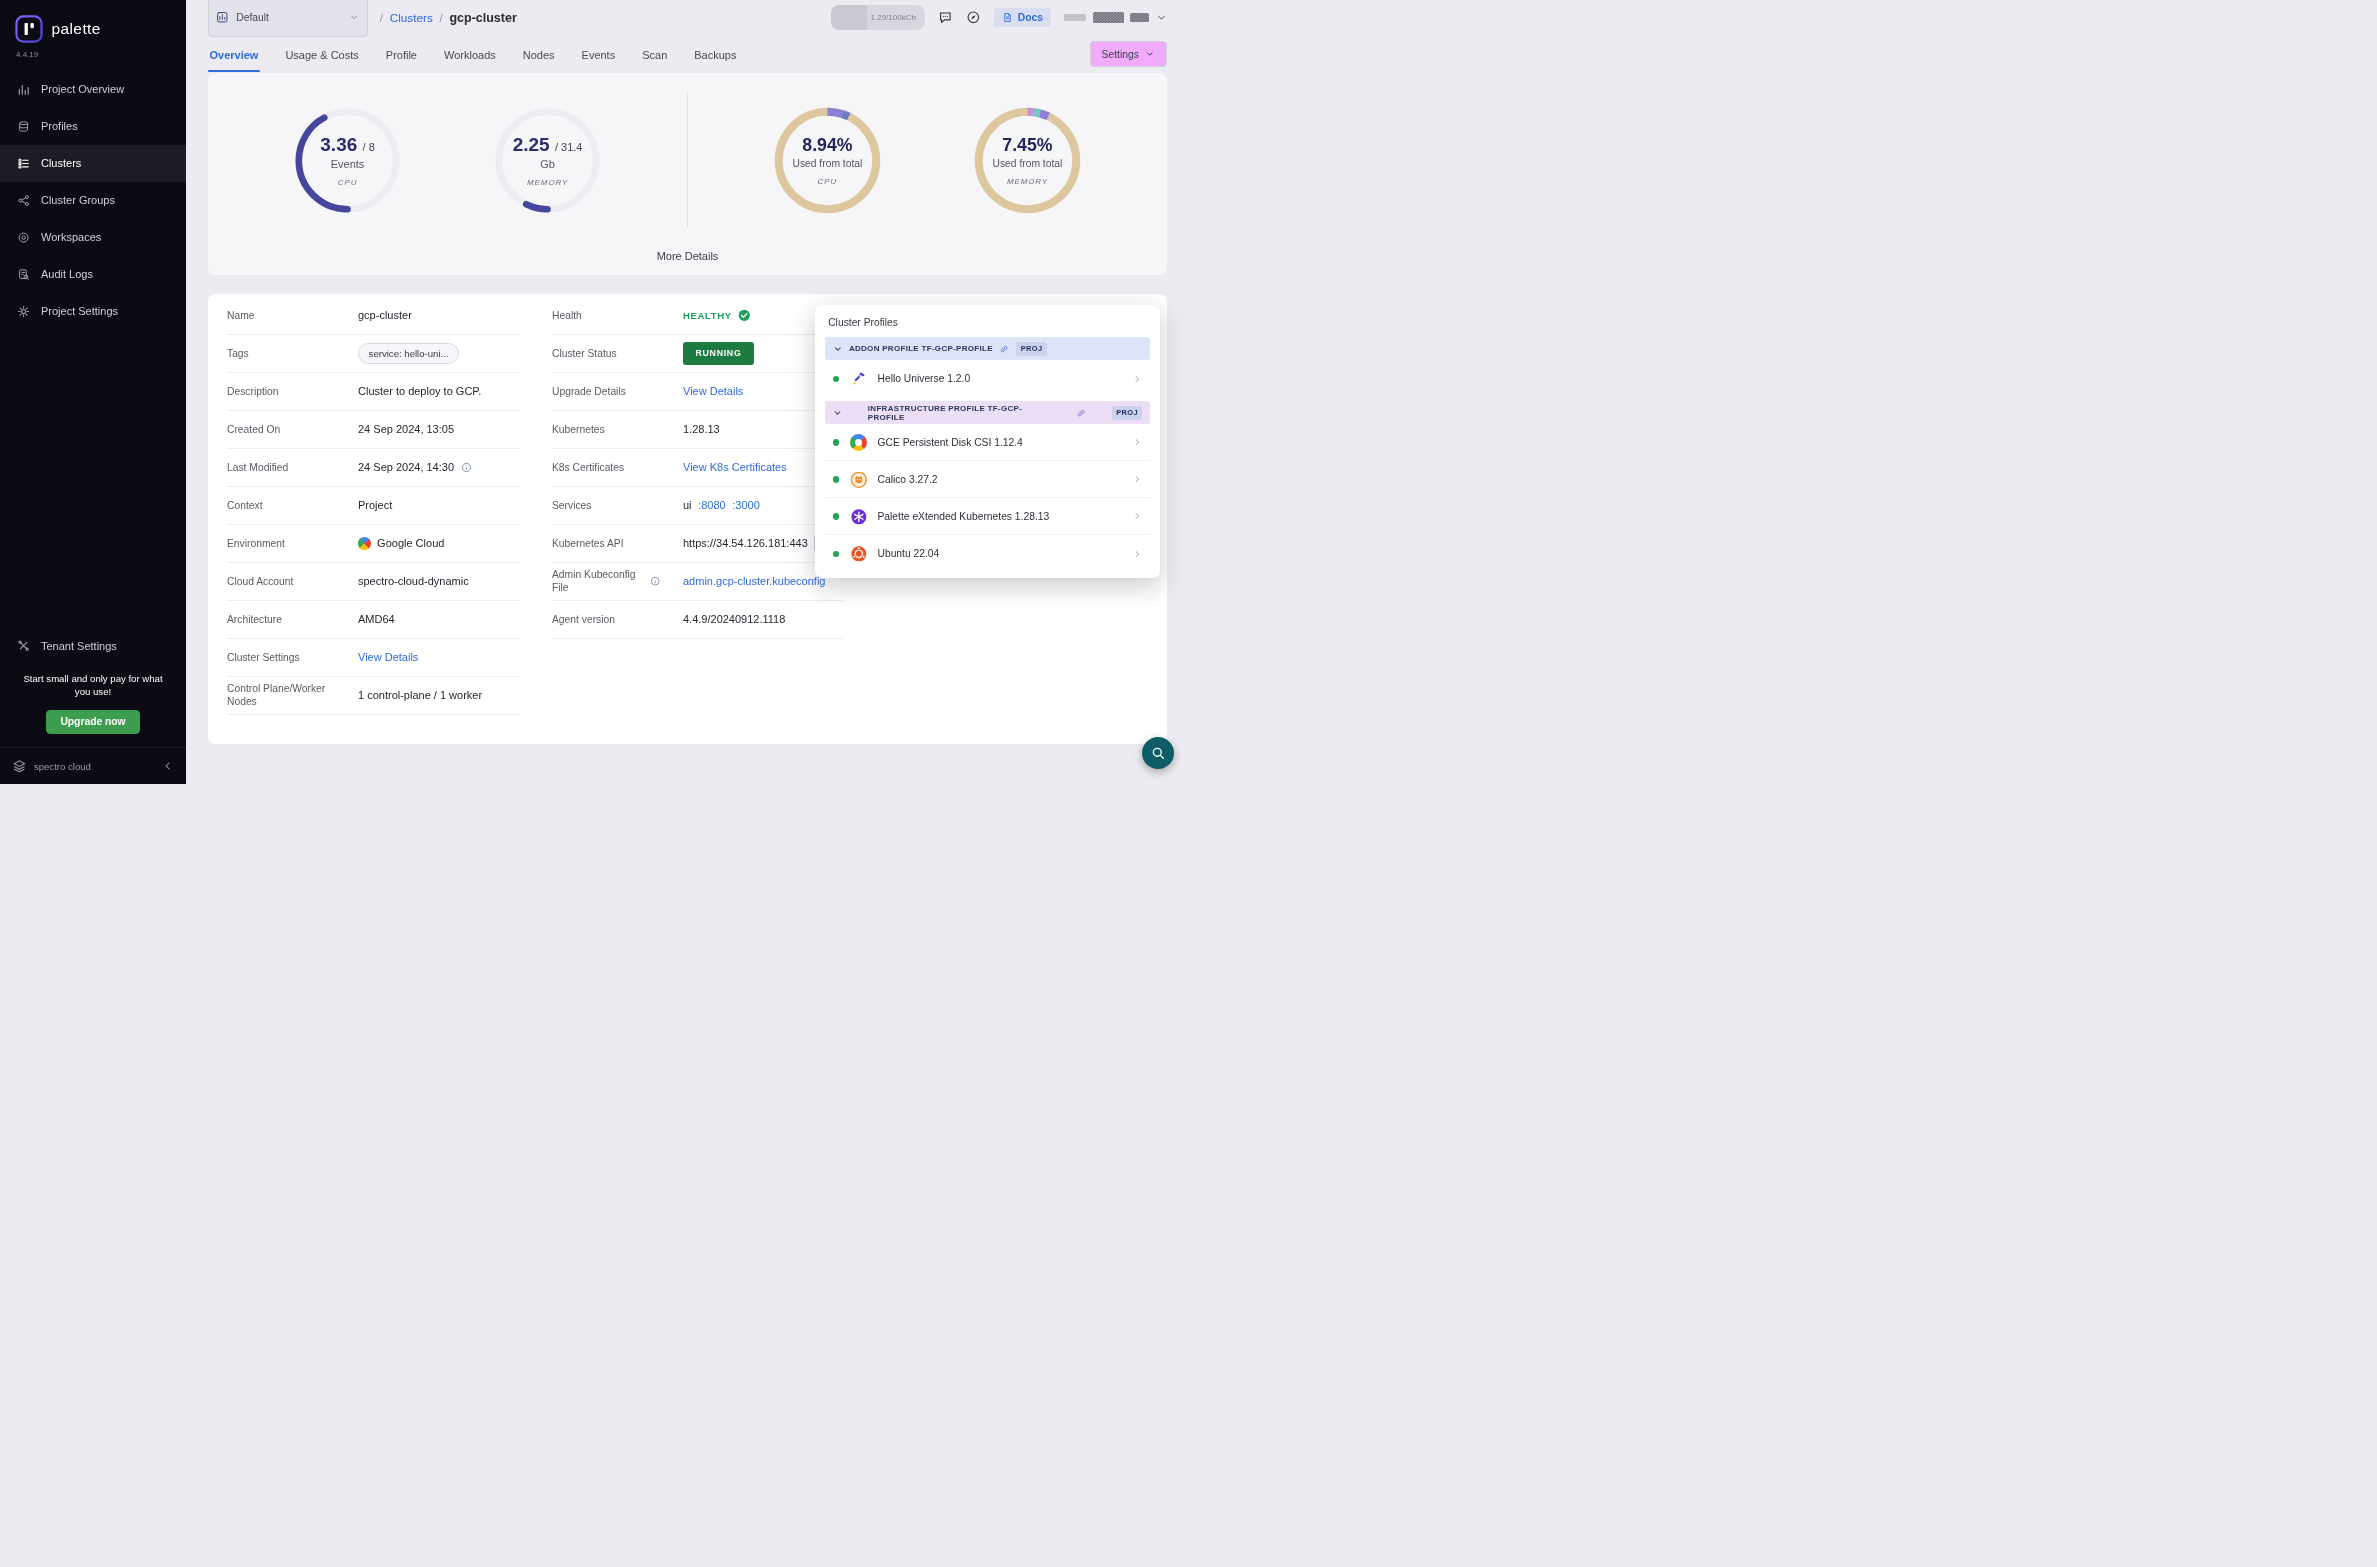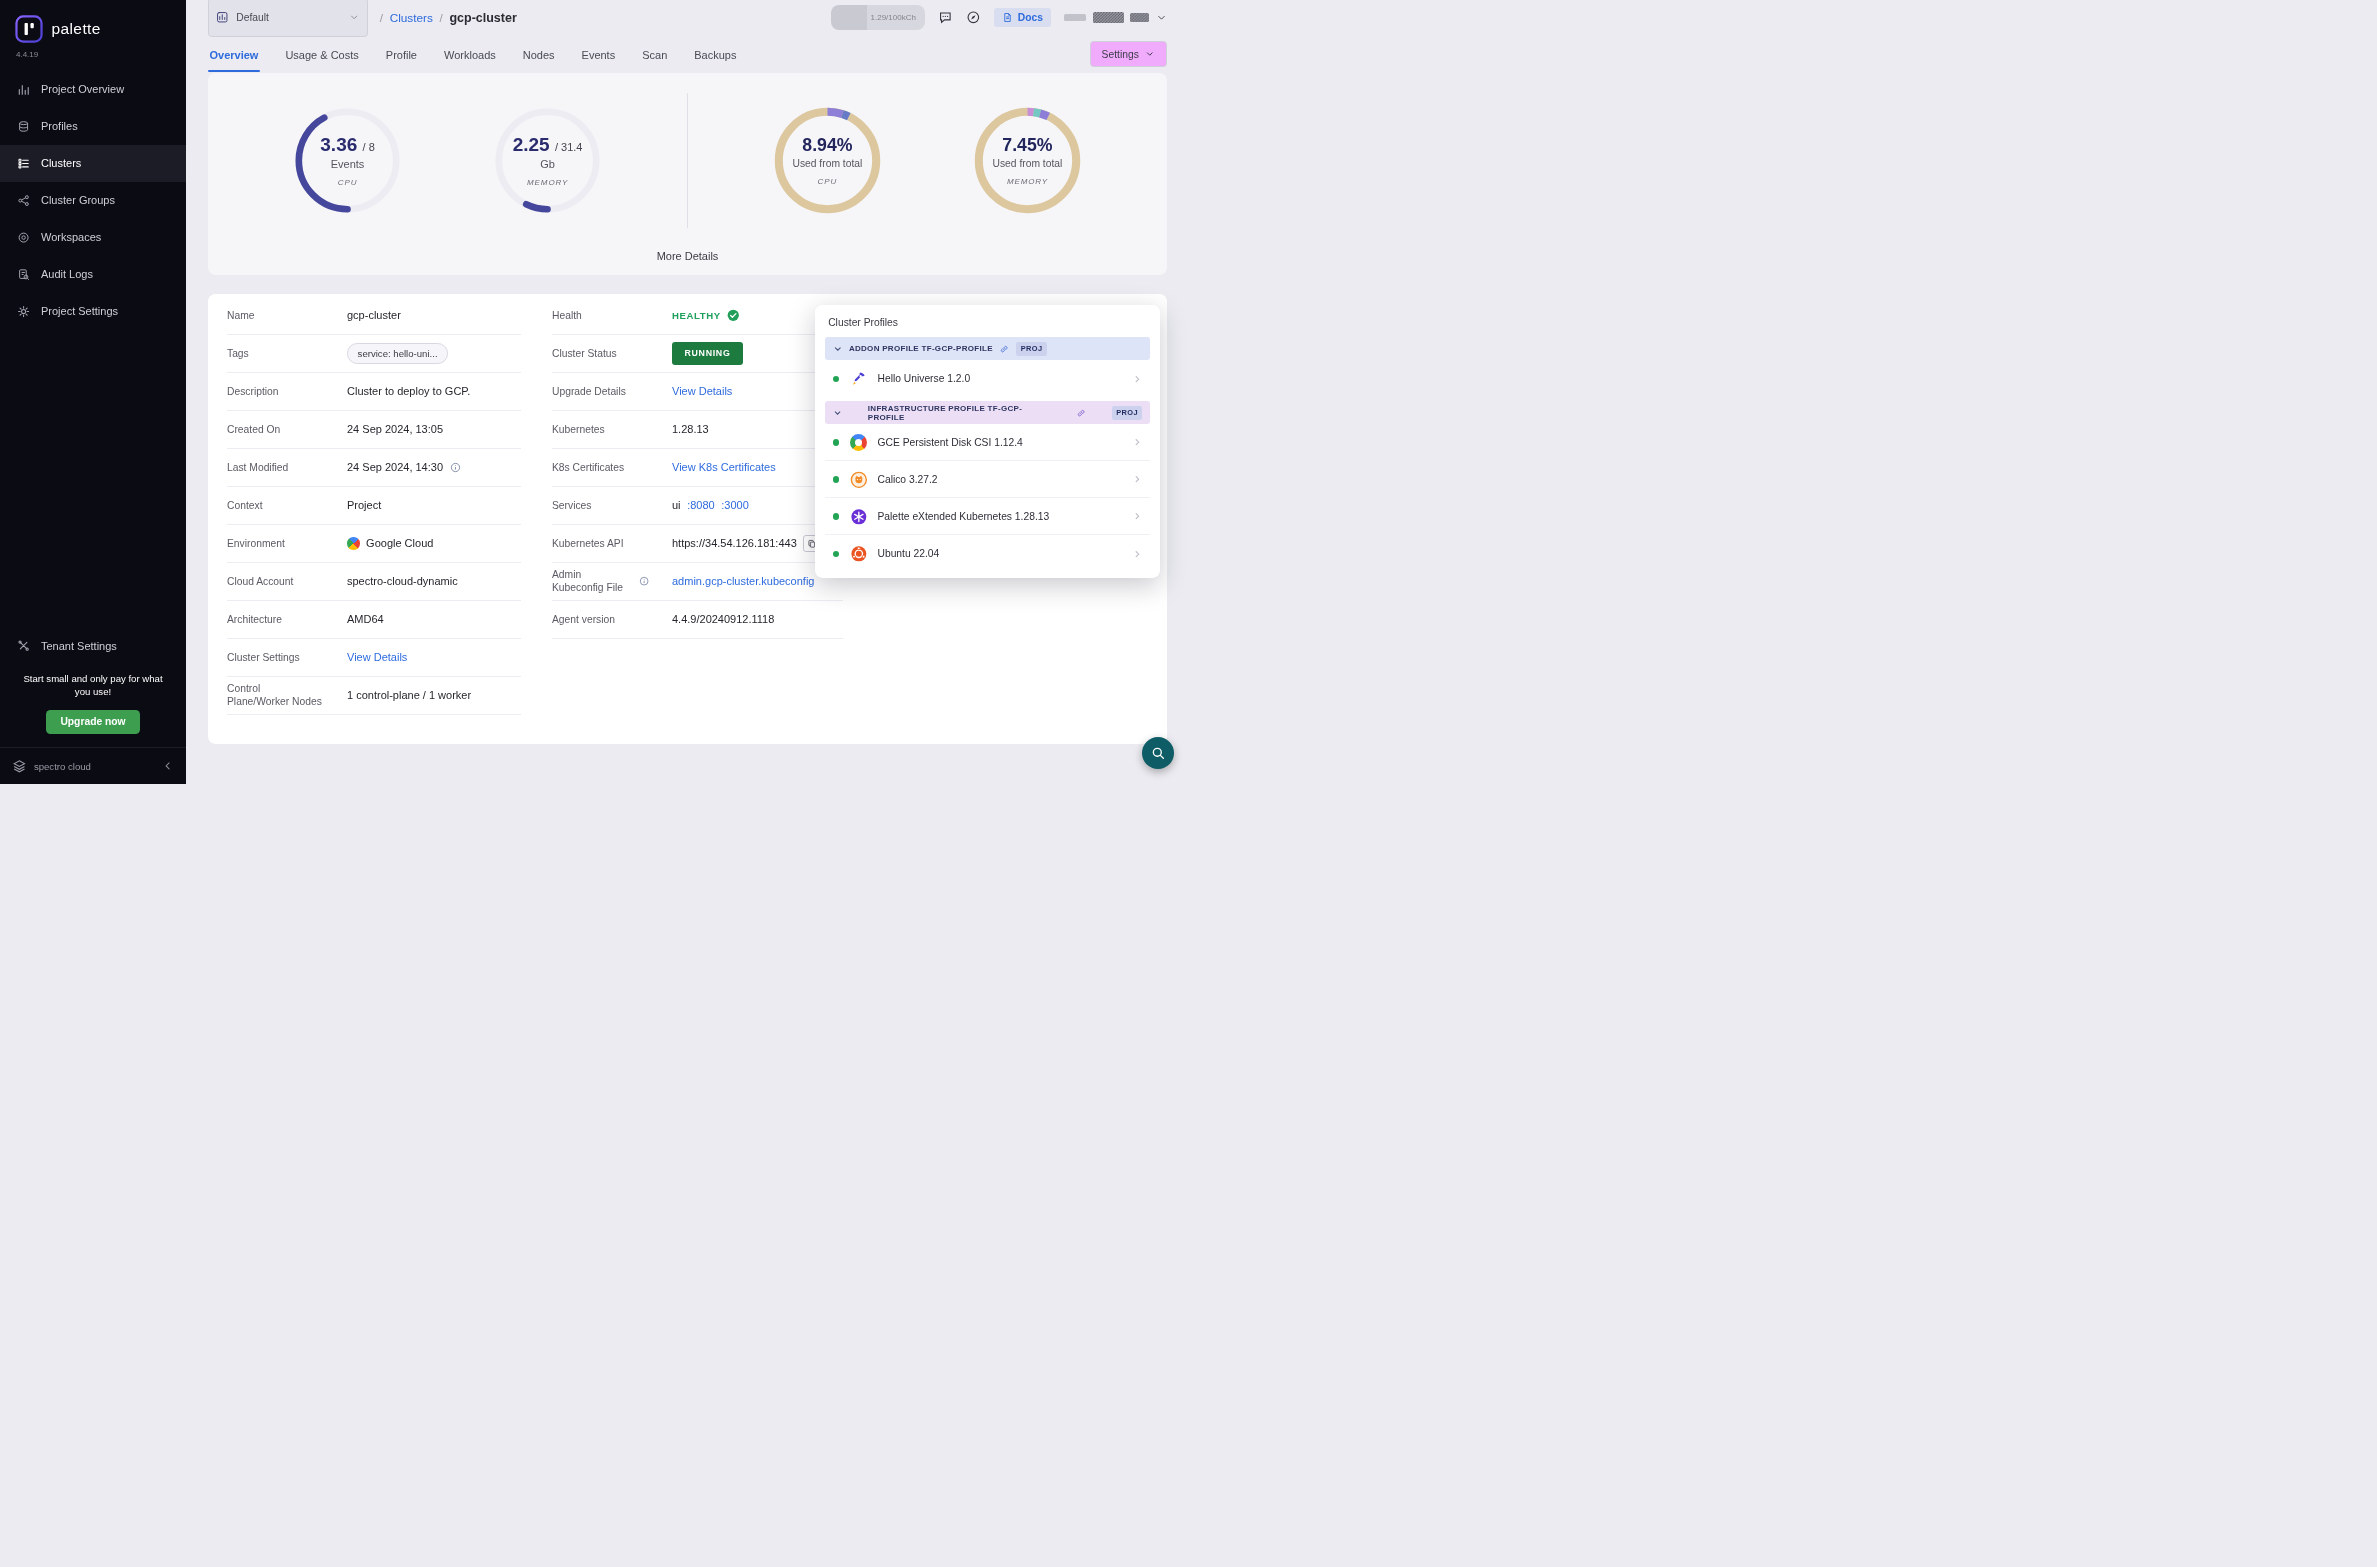--- a/index.html
+++ b/index.html
@@ -74,21 +74,21 @@
   .g-unit { font-size:11px; color:#55555f; margin-top:2.2px; }
   .g-label { font-size:8px; color:#6c6c76; letter-spacing:0.9px; margin-top:8px;font-style:italic; }
   .g-pct { font-size:17.7px; font-weight:bold; color:#23265c; }
   .g-caption { font-size:10.3px; color:#55555f; margin-top:2.2px; }
 
   
   .details-card { background:#fff; border-radius:7.4px; margin-top:19px; padding:2.9px 19px 10.3px; display:flex; gap:31px; min-height:450px; align-items:flex-start; }
   .dcol { width:294px; }
   .dcol.right { width:291px; }
   .drow { display:flex; align-items:center; min-height:38px; border-bottom:0.7px solid #ececf2; padding:2.9px 0; }
-  .dlabel { width:120px; font-size:10.3px; color:#5a5a64; flex-shrink:0; line-height:1.3; padding-right:23px; display:flex; align-items:center; gap:4.4px; }
+  .dlabel { width:131px; font-size:10.3px; color:#5a5a64; flex-shrink:0; line-height:1.3; padding-right:23px; display:flex; align-items:center; gap:4.4px; }
   .dvalue { font-size:11px; color:#26262e; display:flex; align-items:center; gap:6.6px; flex-wrap:wrap; }
   .link { color:#2e6bdd; cursor:pointer; text-decoration:none; }
   .tag-pill { border:0.7px solid #d8d8e2; background:#f6f6fa; border-radius:10.3px; padding:3.7px 9.6px; font-size:9.6px; color:#3c3c46; }
   .healthy { color:#1fa05c; font-weight:bold; font-size:9.6px; letter-spacing:0.6px; }
   .running-badge { background:#1e7b40; color:#fff; font-size:8.8px; font-weight:bold; letter-spacing:0.7px; padding:6.6px 12.5px; border-radius:3px; }
   .copy-btn { width:17.7px; height:17.7px; border:0.7px solid #c9c9d4; background:#fff; border-radius:2.9px; display:flex; align-items:center; justify-content:center; color:#3c3c46; cursor:pointer; }
   .info-ic { color:#6e7c9d; display:flex; cursor:pointer; }
   .g-cloud { width:12.5px; height:12.5px; border-radius:50%;
     background:conic-gradient(from -40deg,#4285f4 0 25%,#ea4335 0 50%,#fbbc05 0 75%,#34a853 0 100%); }
 

